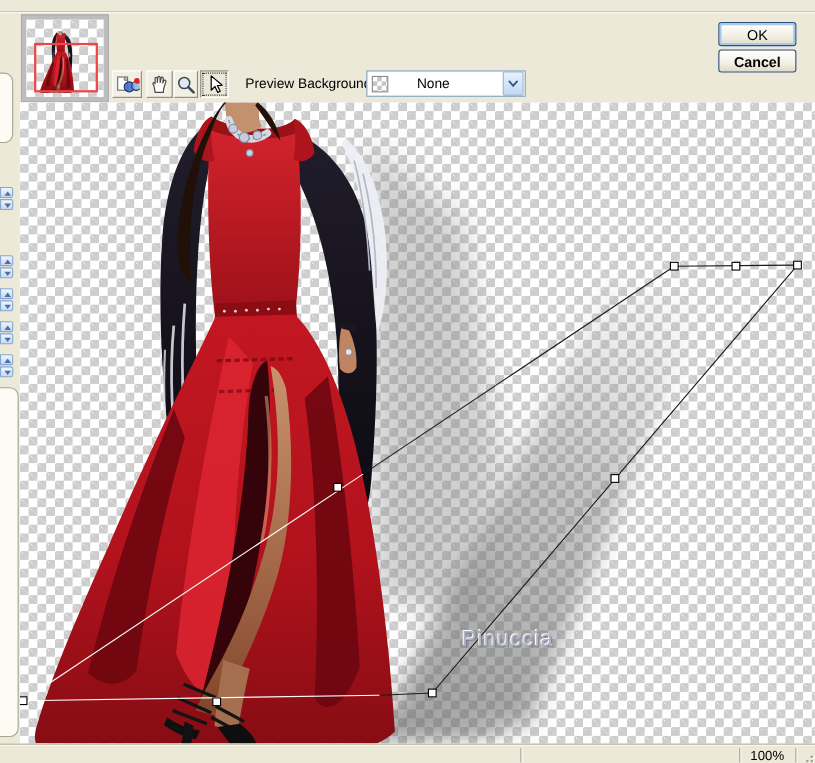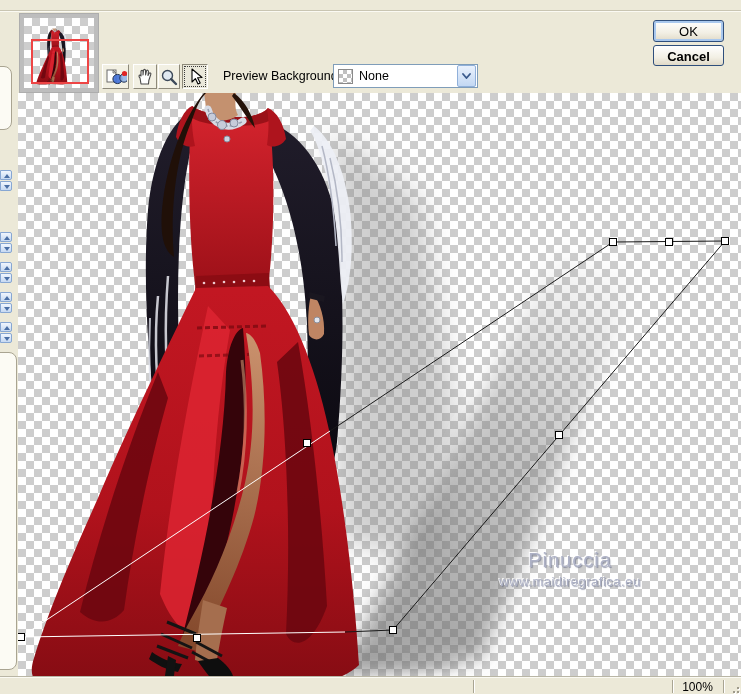--- a/index.html
+++ b/index.html
@@ -33,39 +33,39 @@
   .spin .up{top:0;} .spin .dn{top:11px;}
   .spin .half::after{content:"";position:absolute;left:3px;border-left:3px solid transparent;border-right:3px solid transparent;}
   .spin .up::after{top:3px;border-bottom:4px solid #4a6fa5;}
   .spin .dn::after{top:3px;border-top:4px solid #4a6fa5;}
   
   .tbtn{top:64px;height:25px;background:#f2f0e3;border:1px solid;border-color:#ffffff #8d897a #8d897a #ffffff;
     box-sizing:border-box;display:flex;align-items:center;justify-content:center;padding:0;cursor:pointer;}
   .tbtn.active{background:#eae8da;border-color:#8d897a #ffffff #ffffff #8d897a;outline:1px dotted #3a3a3a;outline-offset:-3px;}
   #lbl-preview-bg{left:223px;top:69px;font-size:12.5px;color:#000;}
   #combo{left:333px;top:64px;width:145px;height:24px;background:#fff;border:1px solid #7f9db9;box-sizing:border-box;
-    display:flex;align-items:center;cursor:default;}
+    display:flex;align-items:center;cursor:default;gap:20px;}
   #combo-swatch{width:15px;height:15px;margin-left:4px;border:1px solid #8a8a8a;box-sizing:border-box;
     background-image:linear-gradient(45deg,#c0c0c0 25%,transparent 25%,transparent 75%,#c0c0c0 75%),
       linear-gradient(45deg,#c0c0c0 25%,#ffffff 25%,#ffffff 75%,#c0c0c0 75%);
     background-position:0 0,4px 4px;background-size:8px 8px;}
   #combo-text{margin-left:6px;font-size:12.5px;flex:1;}
   #combo-arrow{width:17px;height:20px;margin-right:1px;border:1px solid #90b0da;border-radius:2px;
     background:linear-gradient(#e9f1fd,#c3d8f3);display:flex;align-items:center;justify-content:center;}
   #combo-arrow svg{display:block;}
   
   .xpbtn{left:653px;width:71px;height:22px;border:1px solid #2f4f7c;border-radius:3px;
     background:linear-gradient(180deg,#ffffff,#f2efe4 60%,#e0dac8);
     font-family:"Liberation Sans",sans-serif;font-size:13px;color:#000;text-align:center;line-height:20px;cursor:pointer;box-sizing:border-box;}
   #btn-ok{top:20px;box-shadow:inset 0 0 0 2px #a9c8ee;}
   #btn-cancel{top:45px;height:21px;font-weight:bold;}
   
   #preview{left:18px;top:93px;width:723px;height:583px;overflow:hidden;}
   #scene-svg{position:absolute;left:0;top:0;width:723px;height:583px;}
-  #watermark{left:402px;top:456px;width:300px;text-align:center;color:#aeb2c6;pointer-events:none;
+  #watermark{left:402px;top:477px;width:300px;text-align:left;color:#aeb2c6;pointer-events:none;
     text-shadow:-1px -1px 0 rgba(255,255,255,.95), 1px 1px 1px rgba(105,110,135,.65);}
   #wm1{font-size:20px;letter-spacing:1px;}
   #wm2{font-size:13px;margin-top:2px;letter-spacing:.5px;}
   
   #statusbar{left:0;top:676px;width:741px;height:18px;background:#ece9d8;border-top:1px solid #b9b6a5;box-shadow:inset 0 1px 0 #fbfaf3;}
   .sdiv{position:absolute;top:3px;height:13px;width:0;border-left:1px solid #a9a593;box-shadow:1px 0 0 #ffffff;}
   #status-zoom{position:absolute;left:672px;top:3px;width:51px;text-align:center;font-size:12px;color:#000;}
   #grip{position:absolute;right:1px;bottom:1px;width:12px;height:12px;}
   .gdot{position:absolute;width:2px;height:2px;background:#9e9a8a;box-shadow:1px 1px 0 #ffffff;}
 </style>
@@ -266,21 +266,20 @@
           <rect x="389.5" y="626.5" width="7" height="7" fill="#ffffff" stroke="#000000"></rect>
           <rect x="303.5" y="439.5" width="7" height="7" fill="#ffffff" stroke="#000000"></rect>
           <rect x="665.5" y="238.5" width="7" height="7" fill="#ffffff" stroke="#000000"></rect>
           <rect x="555.5" y="431.5" width="7" height="7" fill="#ffffff" stroke="#000000"></rect>
           <rect x="193.5" y="634.5" width="7" height="7" fill="#ffffff" stroke="#000000"></rect>
         </g>
     </svg>
 
     <div class="abs" id="watermark">
       <div id="wm1">Pinuccia</div>
-      <div id="wm2">www.maidiregrafica.eu</div>
     </div>
   </div>
 
   <div class="abs" id="statusbar">
     <span class="sdiv" style="left:473px"></span>
     <span class="sdiv" style="left:672px"></span>
     <span class="sdiv" style="left:723px"></span>
     <span id="status-zoom">100%</span>
     <span id="grip">
       <span class="gdot" style="right:1px;bottom:1px"></span>

